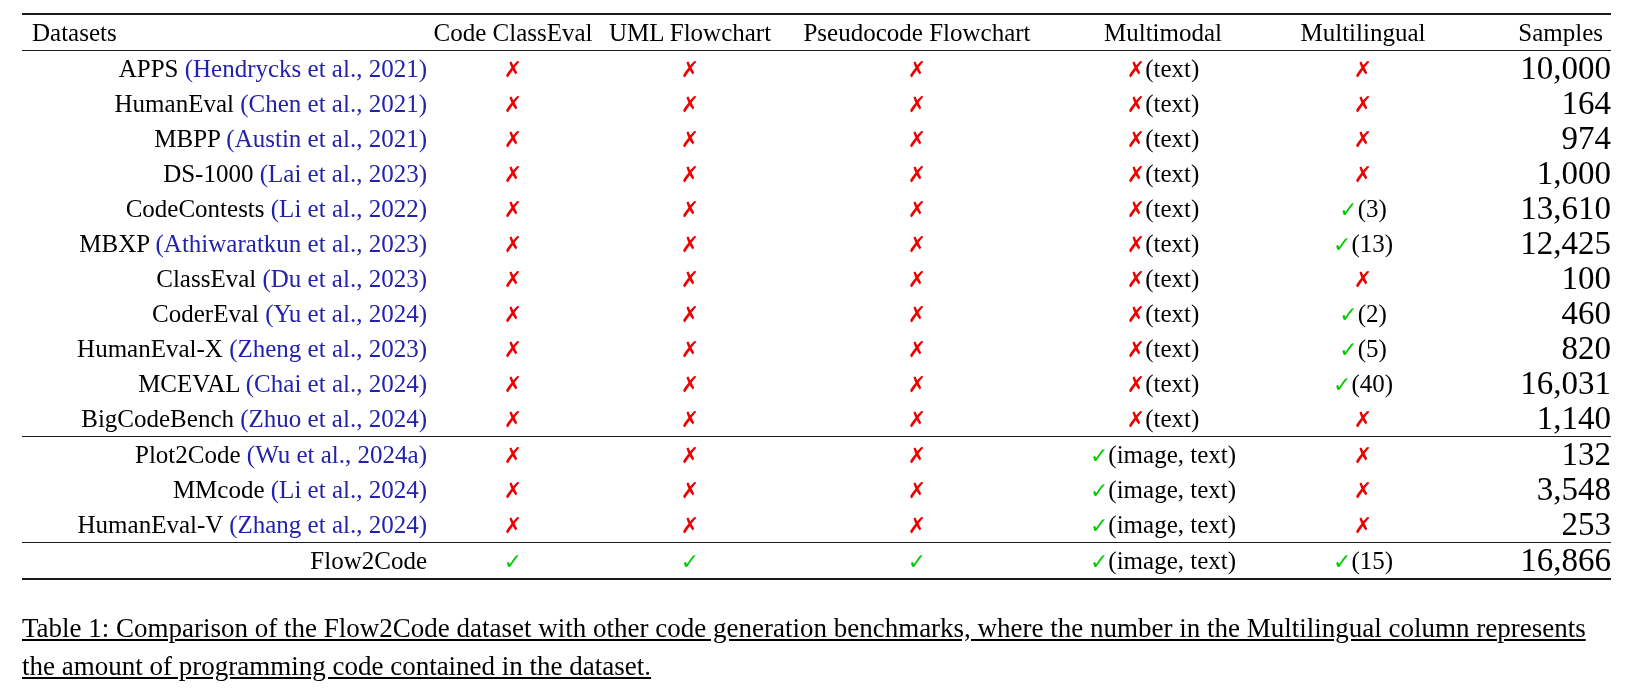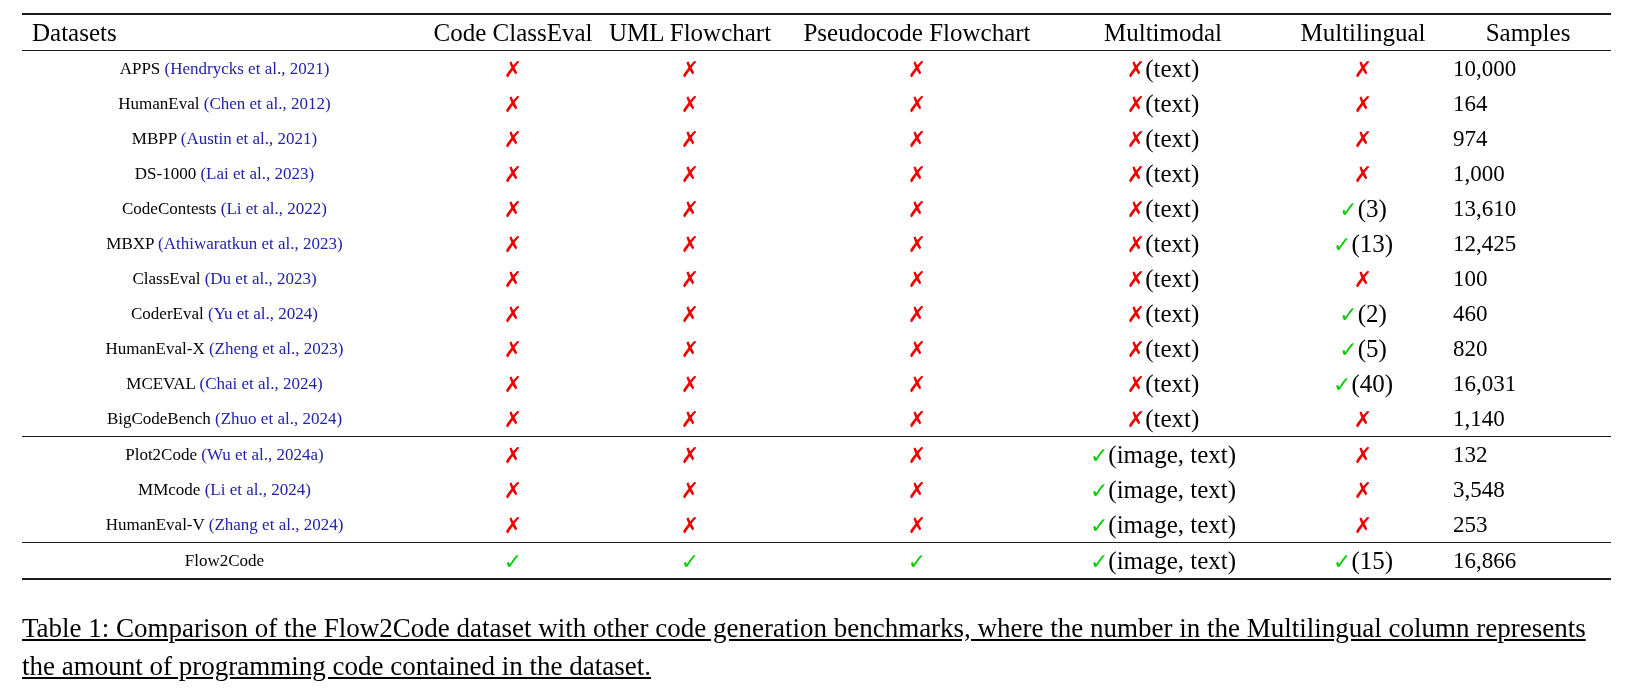--- a/index.html
+++ b/index.html
@@ -53,41 +53,42 @@
   .rule-bot td  { border-bottom: 2.2px solid #1a1a1a; }
 
   thead th {
     font-size: 25px;
     text-align: center;
     padding-bottom: 6px;
     padding-top: 4px;
     white-space: nowrap;
   }
   thead th.h-ds { text-align: left; padding-left: 10px; }
-  thead th.h-sm { padding-right: 8px; margin-top: 24px; }
+  thead th.h-sm { text-align: right; padding-right: 8px; margin-top: 24px; }
 
   td.ds {
-    text-align: center;
+    text-align: right;
     padding-left: 10px;
     white-space: nowrap;
-    font-size: 17px;
+    font-size: 25px;
   }
   td.mark {
     text-align: center;
     white-space: nowrap;
   }
   td.mm {
     text-align: center;
     white-space: nowrap;
     padding-left: 6px;
   }
   td.sm {
+    text-align: right;
     padding-right: 8px;
     white-space: nowrap;
-    font-size: 23px;
+    font-size: 33px;
   }
 
   .cite { color: #2222AA; }
 
   .yes, .no {
     font-family: "DejaVu Sans", sans-serif;
     font-weight: bold;
     font-size: 22px;
     line-height: 1;
   }
@@ -142,21 +143,21 @@
         <tr>
           <td class="ds"><span>APPS</span> <span class="cite">(Hendrycks et al., 2021)</span></td>
           <td class="mark"><span class="no">✗</span></td>
           <td class="mark"><span class="no">✗</span></td>
           <td class="mark"><span class="no">✗</span></td>
           <td class="mm"><span class="no">✗</span><span class="note">(text)</span></td>
           <td class="mm"><span class="no">✗</span></td>
           <td class="sm">10,000</td>
         </tr>
         <tr>
-          <td class="ds"><span>HumanEval</span> <span class="cite">(Chen et al., 2012)</span></td>
+          <td class="ds"><span>HumanEval</span> <span class="cite">(Chen et al., 2021)</span></td>
           <td class="mark"><span class="no">✗</span></td>
           <td class="mark"><span class="no">✗</span></td>
           <td class="mark"><span class="no">✗</span></td>
           <td class="mm"><span class="no">✗</span><span class="note">(text)</span></td>
           <td class="mm"><span class="no">✗</span></td>
           <td class="sm">164</td>
         </tr>
         <tr>
           <td class="ds"><span>MBPP</span> <span class="cite">(Austin et al., 2021)</span></td>
           <td class="mark"><span class="no">✗</span></td>

